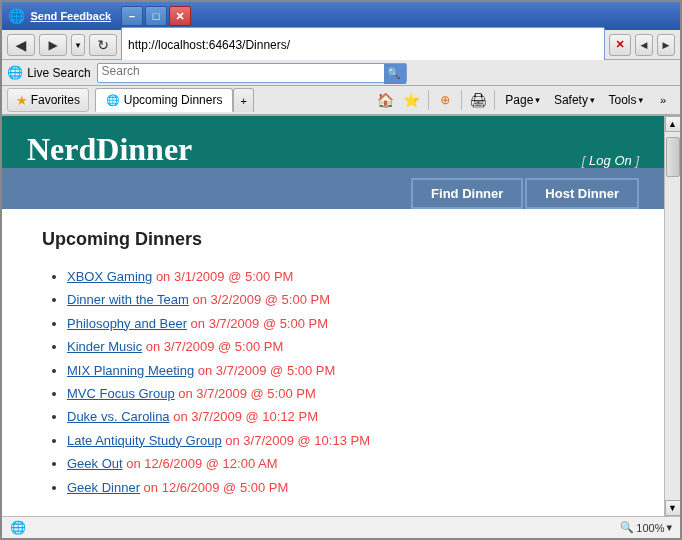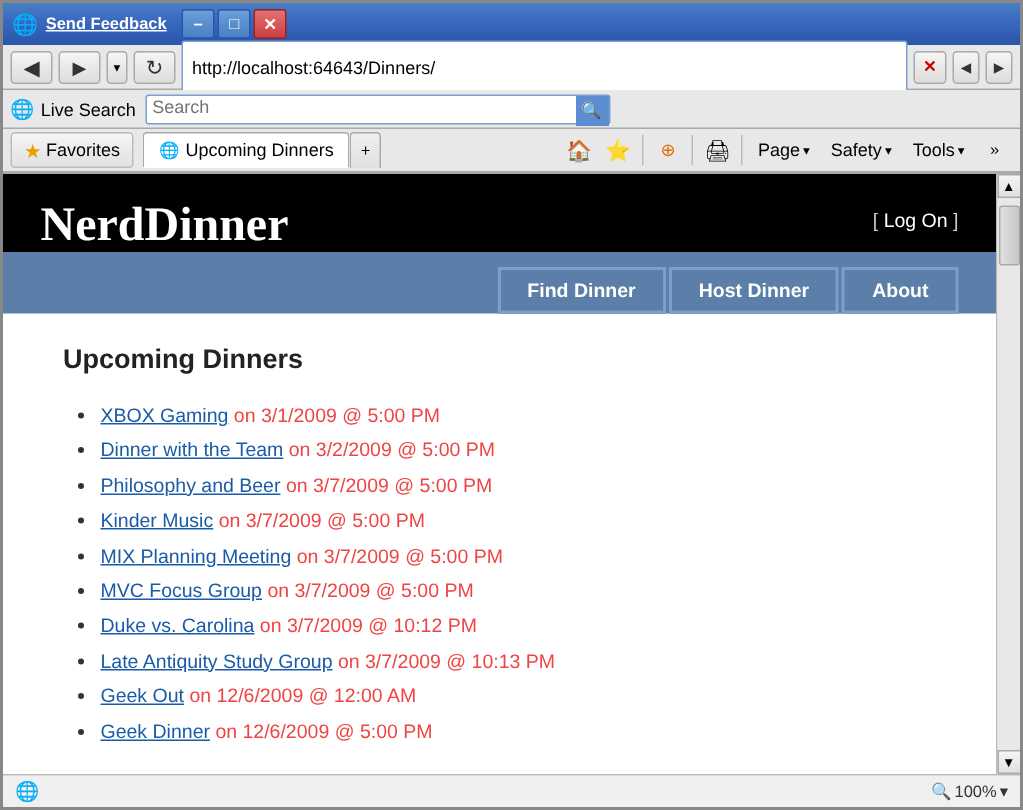--- a/index.html
+++ b/index.html
@@ -152,25 +152,25 @@
       padding: 0 8px;
       font-size: 11px;
       color: #333;
       flex-shrink: 0;
     }
     .status-right { margin-left: auto; display: flex; align-items: center; gap: 8px; }
     .zoom-btn { display: flex; align-items: center; gap: 2px; cursor: pointer; font-size: 11px; }
 
     
     .nerd-header {
-      background: #000000;
+      background: #0f766e;
       padding: 15px 25px 0;
       display: flex;
       justify-content: space-between;
-      align-items: flex-start;
+      align-items: flex-end;
     }
     .nerd-title {
       color: white;
       font-size: 32px;
       font-weight: bold;
       font-family: Georgia, serif;
     }
     .log-on-link {
       color: white;
       font-size: 13px;
@@ -292,31 +292,30 @@
       </div>
       <div class="toolbar-icon-btn" style="font-size:11px;">»</div>
     </div>
   </div>
 
   <div class="content-wrapper">
     <div class="page-content">
 
       <div class="nerd-header">
         <div class="nerd-title">NerdDinner</div>
-        <div style="margin-top:8px; font-size:13px; color:white;">
+        <div style="margin-top:8px; font-size:13px; color:white;font-style:italic;">
           <span class="log-on-brackets">[ </span>
           <span class="log-on-link">Log On</span>
           <span class="log-on-brackets"> ]</span>
         </div>
       </div>
 
       <div class="nerd-nav">
         <a class="nav-tab">Find Dinner</a>
         <a class="nav-tab">Host Dinner</a>
-        <a class="nav-tab">About</a>
       </div>
 
       <div class="nerd-content">
         <div class="upcoming-title">Upcoming Dinners</div>
         <ul class="dinner-list" id="dinner-list">
         <li><a class="dinner-link" href="#">XBOX Gaming</a><span class="dinner-date"> on 3/1/2009 @ 5:00 PM</span></li>
             <li><a class="dinner-link" href="#">Dinner with the Team</a><span class="dinner-date"> on 3/2/2009 @ 5:00 PM</span></li>
             <li><a class="dinner-link" href="#">Philosophy and Beer</a><span class="dinner-date"> on 3/7/2009 @ 5:00 PM</span></li>
             <li><a class="dinner-link" href="#">Kinder Music</a><span class="dinner-date"> on 3/7/2009 @ 5:00 PM</span></li>
             <li><a class="dinner-link" href="#">MIX Planning Meeting</a><span class="dinner-date"> on 3/7/2009 @ 5:00 PM</span></li>

